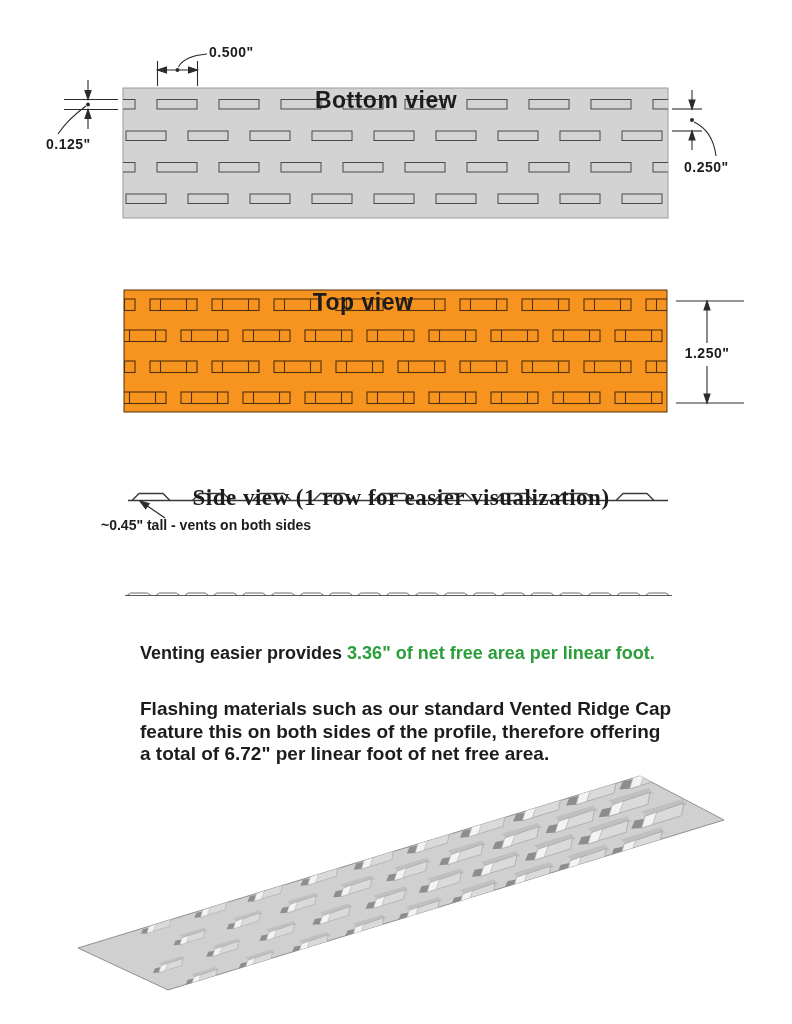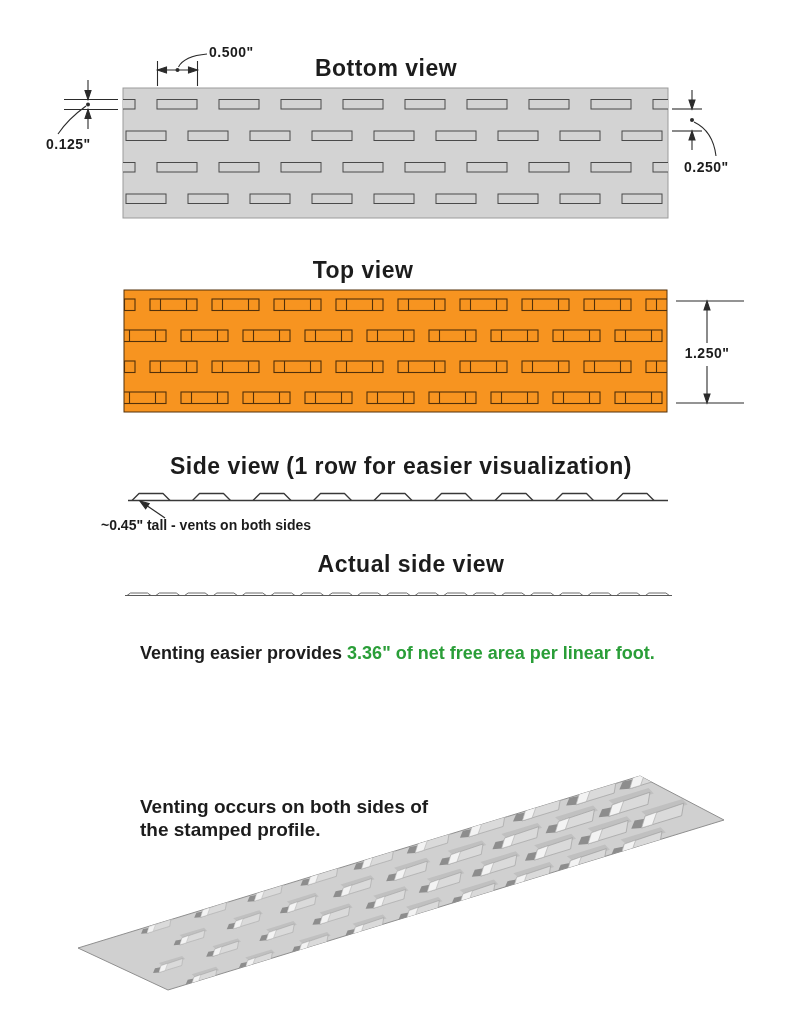--- a/index.html
+++ b/index.html
@@ -2,21 +2,21 @@
 <html style="--text: #1c1c1c; --green: #2a9e38;"><head>
 <meta charset="utf-8">
 <style>
   html,body{margin:0;padding:0;background:#fff;}
   .canvas{
     position:relative;width:792px;height:1024px;background:#ffffff;
     font-family:"Liberation Sans","DejaVu Sans",sans-serif;overflow:hidden;
   }
   svg{position:absolute;left:0;top:0;}
   .txt{position:absolute;color:var(--text,#1c1c1c);white-space:nowrap;}
-  .title{font-size:23px;font-weight:bold;transform:translateX(-50%);letter-spacing:0.5px;}
+  .title{font-size:23px;font-weight:bold;transform:translateX(-50%);letter-spacing:0.5px;margin-top:32px;}
   .dim{font-size:14px;font-weight:bold;letter-spacing:0.5px;}
   .dim.centered{transform:translateX(-50%);background:#fff;padding:0 2px;}
   .note{font-size:14px;font-weight:bold;}
   .para{font-weight:bold;}
   .p1{font-size:18px;}
   .p1 .hl{color:var(--green,#2a9e38);}
   .p2{font-size:19px;line-height:22.5px;}
   .p3{font-size:19px;line-height:23px;}
 </style>
 </head>
@@ -583,33 +583,33 @@
           <rect x="124" y="290" width="543" height="122"></rect>
         </clipPath>
         <clipPath id="clip3d">
           <polygon points="78,948 640,776 724,820 168,990"></polygon>
         </clipPath>
       </defs>
     </svg>
 
   <div class="txt title" style="left:386px;top:55px;">Bottom view</div>
   <div class="txt title" style="left:363px;top:257px;">Top view</div>
-  <div class="txt title" style="left:401px;top:453px;">Side view (1 row for easier visualization)</div>
-  <div class="txt title" style="left:411px;top:551px;">Actual side view</div>
+  <div class="txt title" style="left:401px;top:453px;font-family:Liberation Serif, serif;">Side view (1 row for easier visualization)</div>
 
   <div class="txt dim" style="left:209px;top:44px;">0.500"</div>
   <div class="txt dim" style="left:46px;top:136px;">0.125"</div>
   <div class="txt dim" style="left:684px;top:159px;">0.250"</div>
   <div class="txt dim centered" style="left:707px;top:345px;">1.250"</div>
 
   <div class="txt note" style="left:101px;top:517px;">~0.45" tall - vents on both sides</div>
 
   <div class="txt para p1" style="left:140px;top:643px;">
     <span>Venting easier provides </span><span class="hl">3.36" of net free area per linear foot.</span>
   </div>
 
-
-  <div class="txt para p3" style="left:140px;top:795px;">
-    <div>Venting occurs on both sides of</div>
-    <div>the stamped profile.</div>
+  <div class="txt para p2" style="left:140px;top:698px;">
+    <div>Flashing materials such as our standard Vented Ridge Cap</div>
+    <div>feature this on both sides of the profile, therefore offering</div>
+    <div>a total of 6.72" per linear foot of net free area.</div>
   </div>
 
+
 </div>
 
 </body></html>

